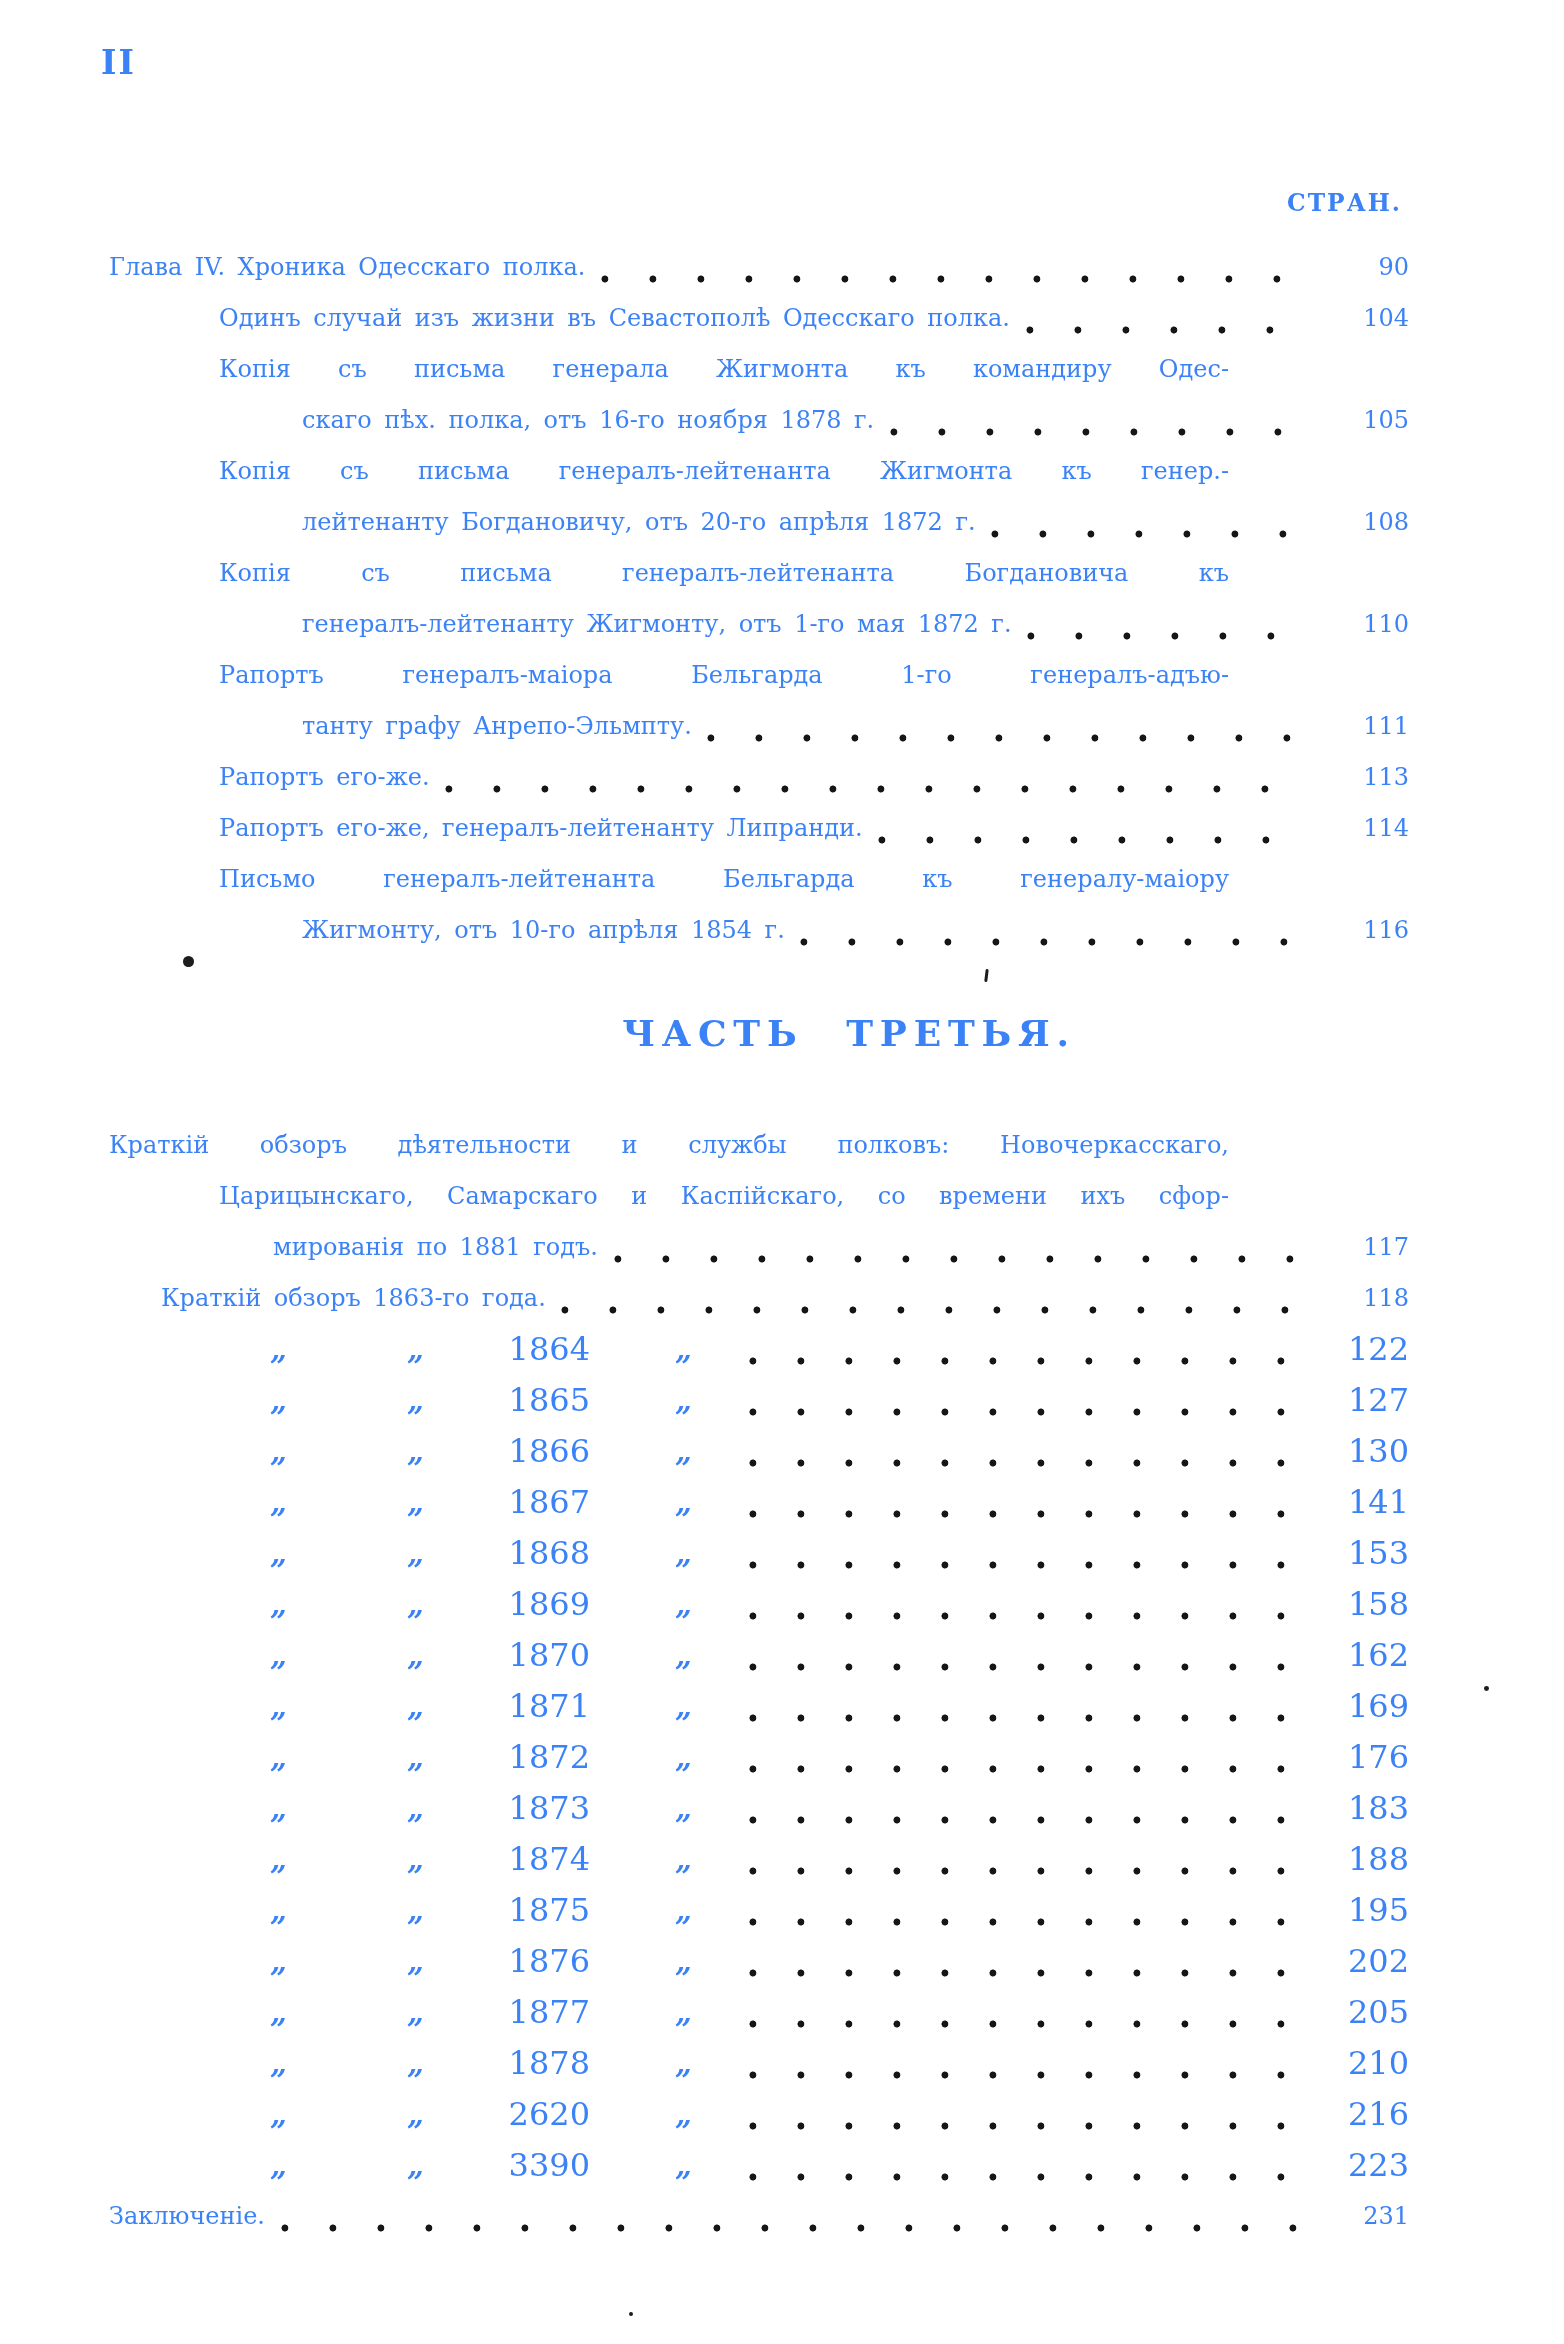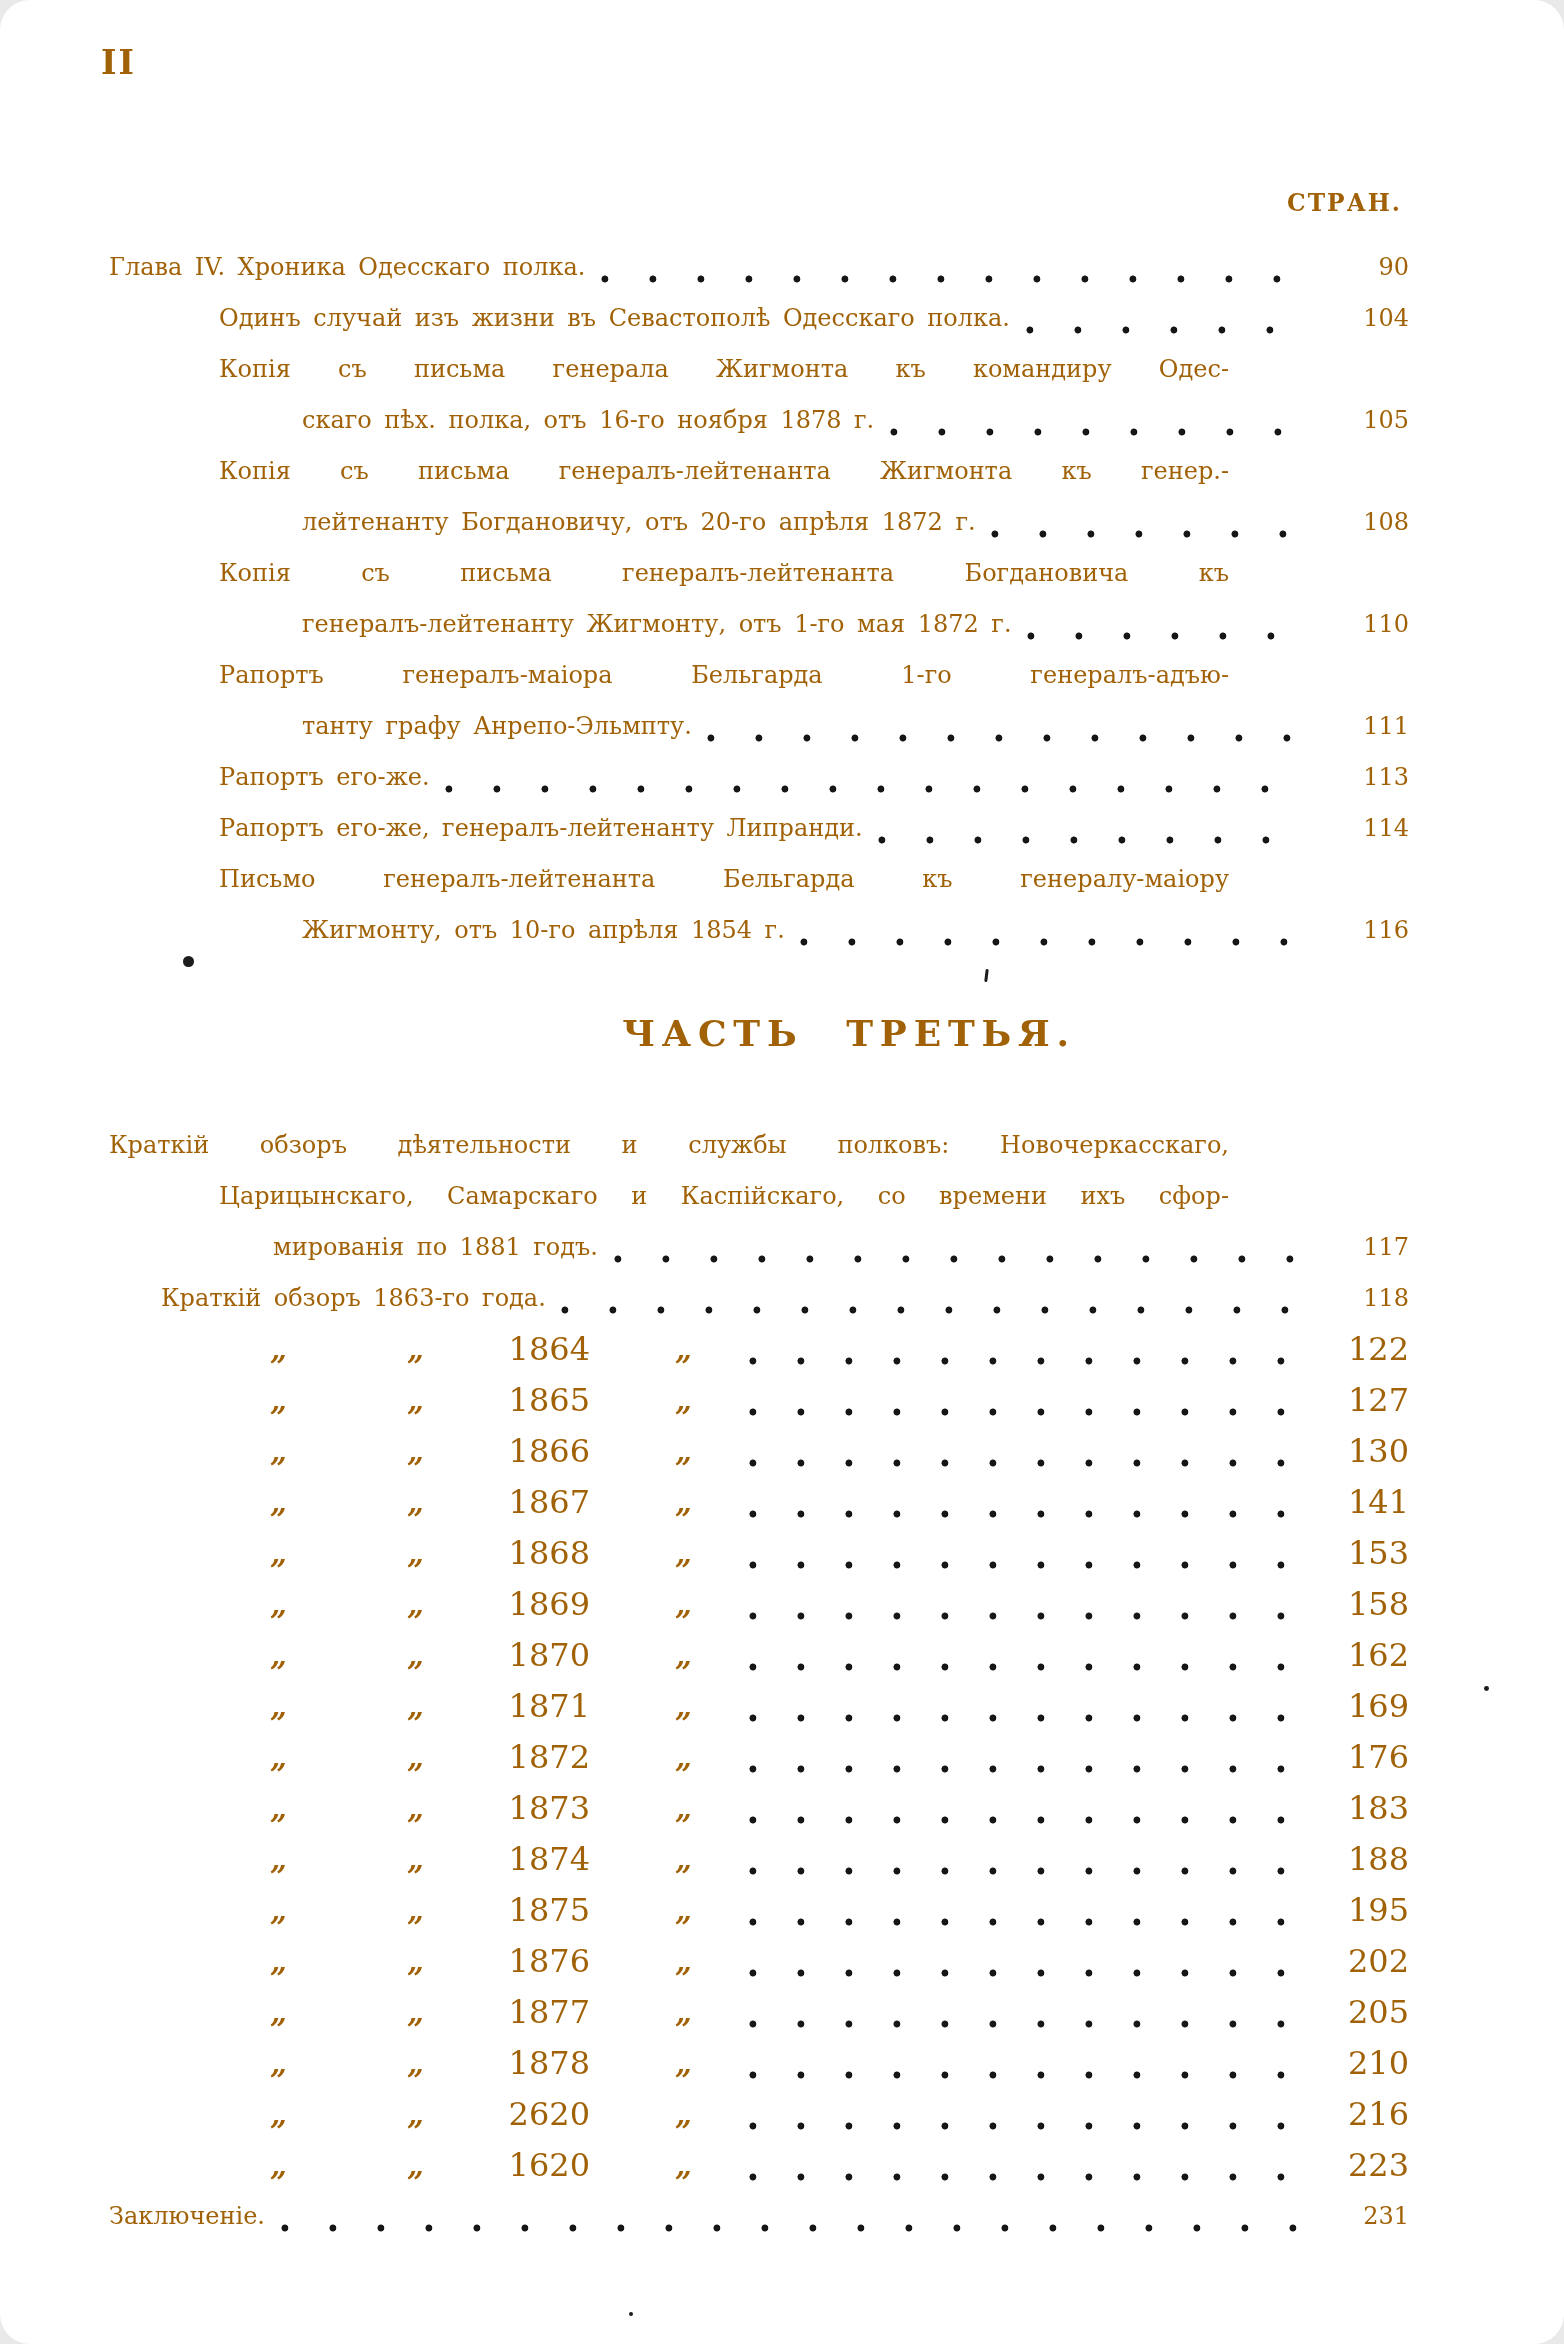--- a/index.html
+++ b/index.html
@@ -5,23 +5,22 @@
   html,body{margin:0;padding:0;}
   body{
     width:1564px;height:2344px;
     background:#e9e9e9;
     font-family:"DejaVu Serif","Liberation Serif",serif;
   }
   .sheet{
     position:relative;
     width:1564px;height:2344px;
     background:#ffffff;
-    color:#a16207;
+    color:#3b82f6;
     overflow:hidden;
-    border-radius:30px;
   }
   
   .folio{
     position:absolute;left:101px;top:43px;
     font-size:33px;font-weight:bold;letter-spacing:2px;
   }
   .col-header{
     position:absolute;right:162px;top:189px;
     font-size:23.4px;letter-spacing:2px;font-weight:bold;
   }
@@ -325,21 +324,21 @@
       <span class="yc yc1 ditto">„</span>
       <span class="yc yc2 ditto">„</span>
       <span class="yc yc3">2620</span>
       <span class="yc yc4 ditto">„</span>
       <span class="leader"></span>
       <span class="pg">216</span>
     </div>
     <div class="yrow">
       <span class="yc yc1 ditto">„</span>
       <span class="yc yc2 ditto">„</span>
-      <span class="yc yc3">1620</span>
+      <span class="yc yc3">3390</span>
       <span class="yc yc4 ditto">„</span>
       <span class="leader"></span>
       <span class="pg">223</span>
     </div>
 
     <div class="row ind0">
       <span class="txt">Заключеніе.</span>
       <span class="leader"></span>
       <span class="pg">231</span>
     </div>

